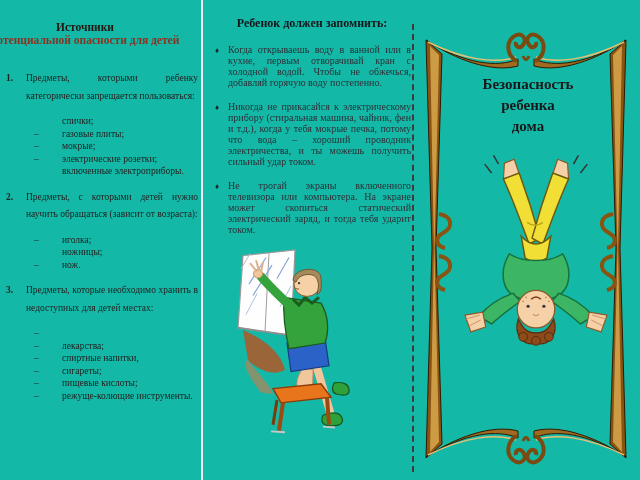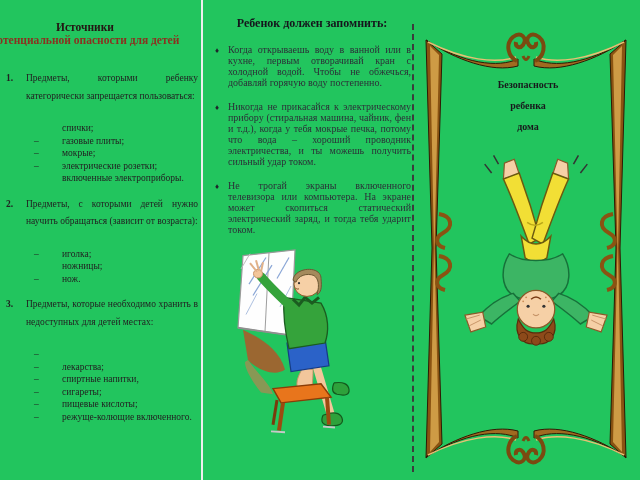--- a/index.html
+++ b/index.html
@@ -1,51 +1,51 @@
 <!DOCTYPE html>
 <html><head>
 <meta charset="utf-8">
 <style>
   html,body{margin:0;padding:0;background:#fff;}
-  .stage{position:relative;width:640px;height:480px;background:#22c55e;overflow:hidden;
+  .stage{position:relative;width:640px;height:480px;background:#14b8a6;overflow:hidden;
          font-family:"Liberation Serif", serif;color:#222;}
 
   
   .divider-light{position:absolute;left:201px;top:0;height:480px;width:0;border-left:2px solid #efefef;}
   .fold-dashed{position:absolute;left:412px;top:24px;height:448px;width:0;border-left:2px dashed #3c3c3c;}
 
   
   .left-title{position:absolute;left:-30px;top:21px;width:230px;text-align:center;font-weight:bold;
               font-size:11.5px;line-height:13px;white-space:nowrap;}
   .left-title .t1{color:#241613;}
   .left-title .t2{color:#8b3120;}
   .left-list{position:absolute;left:6px;top:70px;width:192px;}
   .section{margin-bottom:11px;}
   .sec-head{display:flex;}
   .sec-num{width:20px;font-weight:bold;font-size:9.5px;line-height:17.5px;}
   .sec-heading{flex:1;font-weight:normal;font-size:9.5px;line-height:17.5px;text-align:justify;text-align-last:left;}
-  .subitems{margin-top:17px;}
+  .subitems{margin-top:10px;}
   .li{display:flex;padding-left:28px;}
   .dash{width:28px;font-size:9.5px;line-height:12.5px;}
   .litxt{flex:1;font-size:9.5px;line-height:12.5px;}
 
   
   .mid-head{position:absolute;left:210px;top:16px;width:204px;text-align:center;font-weight:bold;
             font-size:12px;color:#15151c;}
   .mid-paras{position:absolute;left:215px;top:44px;width:196px;}
   .para{display:flex;margin-bottom:13px;}
   .bullet{width:13px;font-size:8px;line-height:13px;color:#20242c;}
   .ptxt{flex:1;font-size:10px;line-height:11px;text-align:justify;text-align-last:left;color:#2c3038;}
 
   .mid-illo{position:absolute;left:237px;top:248px;}
 
   
   .frame-svg{position:absolute;left:420px;top:26px;}
   .right-title{position:absolute;left:440px;top:74px;width:176px;text-align:center;font-weight:bold;
-               font-size:10px;line-height:21px;color:#18181c;}
+               font-size:15px;line-height:21px;color:#18181c;}
   .handstand{position:absolute;left:462px;top:150px;}
 </style>
 </head>
 <body>
 
 <div class="stage">
 
   <div class="divider-light"></div>
   <div class="fold-dashed"></div>
 
@@ -123,21 +123,21 @@
           <div class="li">
             <span class="dash">–</span>
             <span class="litxt">сигареты;</span>
             </div>
           <div class="li">
             <span class="dash">–</span>
             <span class="litxt">пищевые кислоты;</span>
             </div>
           <div class="li">
             <span class="dash">–</span>
-            <span class="litxt">режуще-колющие включенного.</span>
+            <span class="litxt">режуще-колющие инструменты.</span>
             </div>
         </div>
       </div>
 
     </div>
   </div>
 
   <div>
     <div class="mid-head">Ребенок должен запомнить:</div>
 

